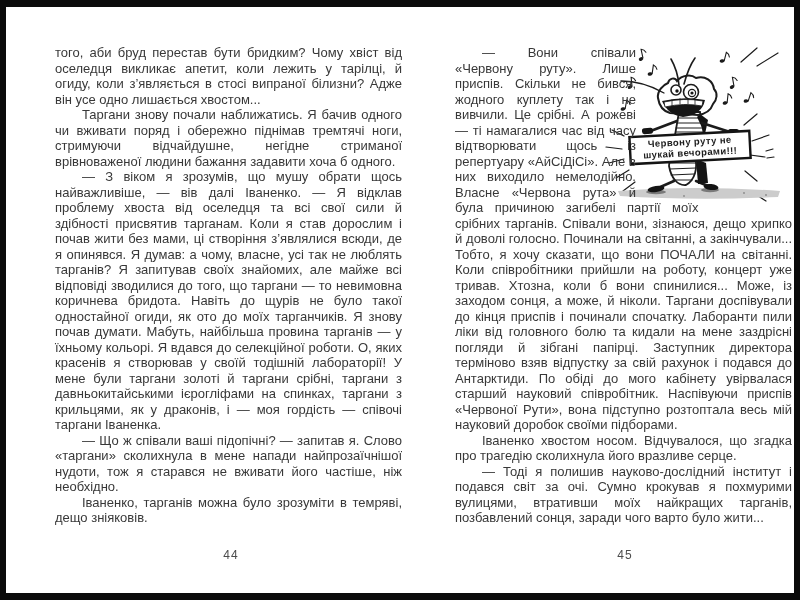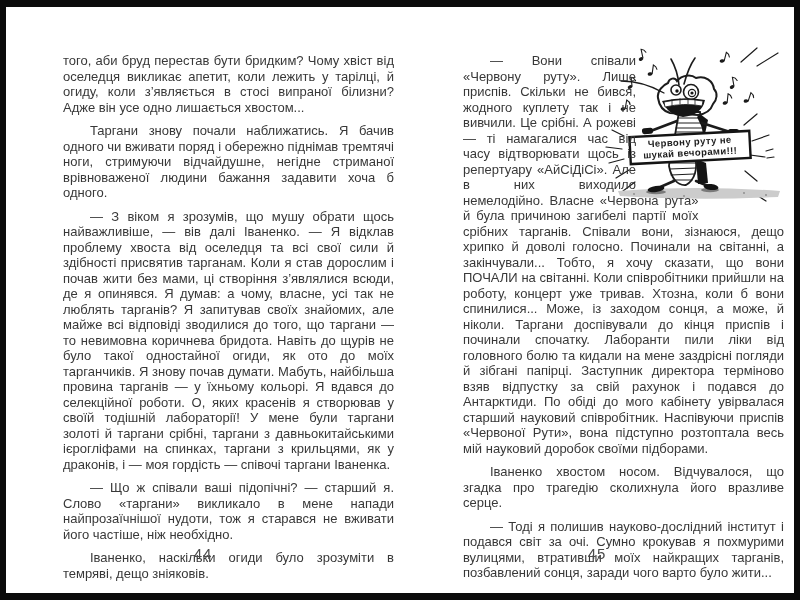--- a/index.html
+++ b/index.html
@@ -15,25 +15,25 @@
     display:flex;
   }
   .page{position:relative;width:50%;height:100%;}
   .page-body{
     position:absolute;top:38px;
     font-size:13px;line-height:15.5px;color:#383838;
     text-align:justify;
   }
   .page--left .page-body{left:49px;width:347px;}
   .page--right .page-body{left:55px;width:337px;}
-  p.para{margin:8px;text-indent:27px;}
+  p.para{margin:0;text-indent:27px;}
   p.para.no-indent{text-indent:0;}
   .pagenum{
     position:absolute;bottom:31px;left:0;width:100%;
-    text-align:center;font-size:15px;color:#4c4c4c;letter-spacing:1px;
+    text-align:center;font-size:12px;color:#4c4c4c;letter-spacing:1px;padding-left:28px;
   }
   .illu{
     float:right;
     width:150px;height:162px;
     margin:0 0 2px 6px;
     shape-outside: polygon(0 0, 100% 0, 100% 100%, 40% 100%, 40% 86%, 0 86%);
   }
   .illu svg{display:block;width:195px;height:170px;margin-left:-48px;margin-top:-10px;}
   .ink{stroke:#1c1c1c;fill:none;stroke-linecap:round;}
   .sign-text{
@@ -45,22 +45,22 @@
 </head>
 <body>
 
 <div class="spread">
 
   <div class="page page--left">
     <div class="page-body">
       <p class="para no-indent">того, аби бруд перестав бути бридким? Чому хвіст від оселедця викликає апетит, коли лежить у тарілці, й огиду, коли з’являється в стосі випраної білизни? Адже він усе одно лишається хвостом...</p>
       <p class="para">Таргани знову почали наближатись. Я бачив одного чи вживати поряд і обережно піднімав тремтячі ноги, стримуючи відчайдушне, негідне стриманої врівноваженої людини бажання задавити хоча б одного.</p>
       <p class="para">— З віком я зрозумів, що мушу обрати щось найважливіше, — вів далі Іваненко. — Я відклав проблему хвоста від оселедця та всі свої сили й здібності присвятив тарганам. Коли я став дорослим і почав жити без мами, ці створіння з’являлися всюди, де я опинявся. Я думав: а чому, власне, усі так не люблять тарганів? Я запитував своїх знайомих, але майже всі відповіді зводилися до того, що таргани — то невимовна коричнева бридота. Навіть до щурів не було такої одностайної огиди, як ото до моїх тарганчиків. Я знову почав думати. Мабуть, найбільша провина тарганів — у їхньому кольорі. Я вдався до селекційної роботи. О, яких красенів я створював у своїй тодішній лабораторії! У мене були таргани золоті й таргани срібні, таргани з давньокитайськими ієрогліфами на спинках, таргани з крильцями, як у драконів, і — моя гордість — співочі таргани Іваненка.</p>
-      <p class="para">— Що ж співали ваші підопічні? — старший я. Слово «таргани» викликало в мене напади найпрозаїчнішої нудоти, тож я старався не вживати його частіше, ніж необхідно.</p>
-      <p class="para">Іваненко, наскільки огиди було зрозуміти в темряві, дещо зніяковів.</p>
+      <p class="para">— Що ж співали ваші підопічні? — запитав я. Слово «таргани» сколихнула в мене напади найпрозаїчнішої нудоти, тож я старався не вживати його частіше, ніж необхідно.</p>
+      <p class="para">Іваненко, тарганів можна було зрозуміти в темряві, дещо зніяковів.</p>
     </div>
     <div class="pagenum">44</div>
   </div>
 
   <div class="page page--right">
     <div class="page-body">
 
       <div class="illu">
         <svg viewBox="0 0 195 170" xmlns="http://www.w3.org/2000/svg">
           <defs>

